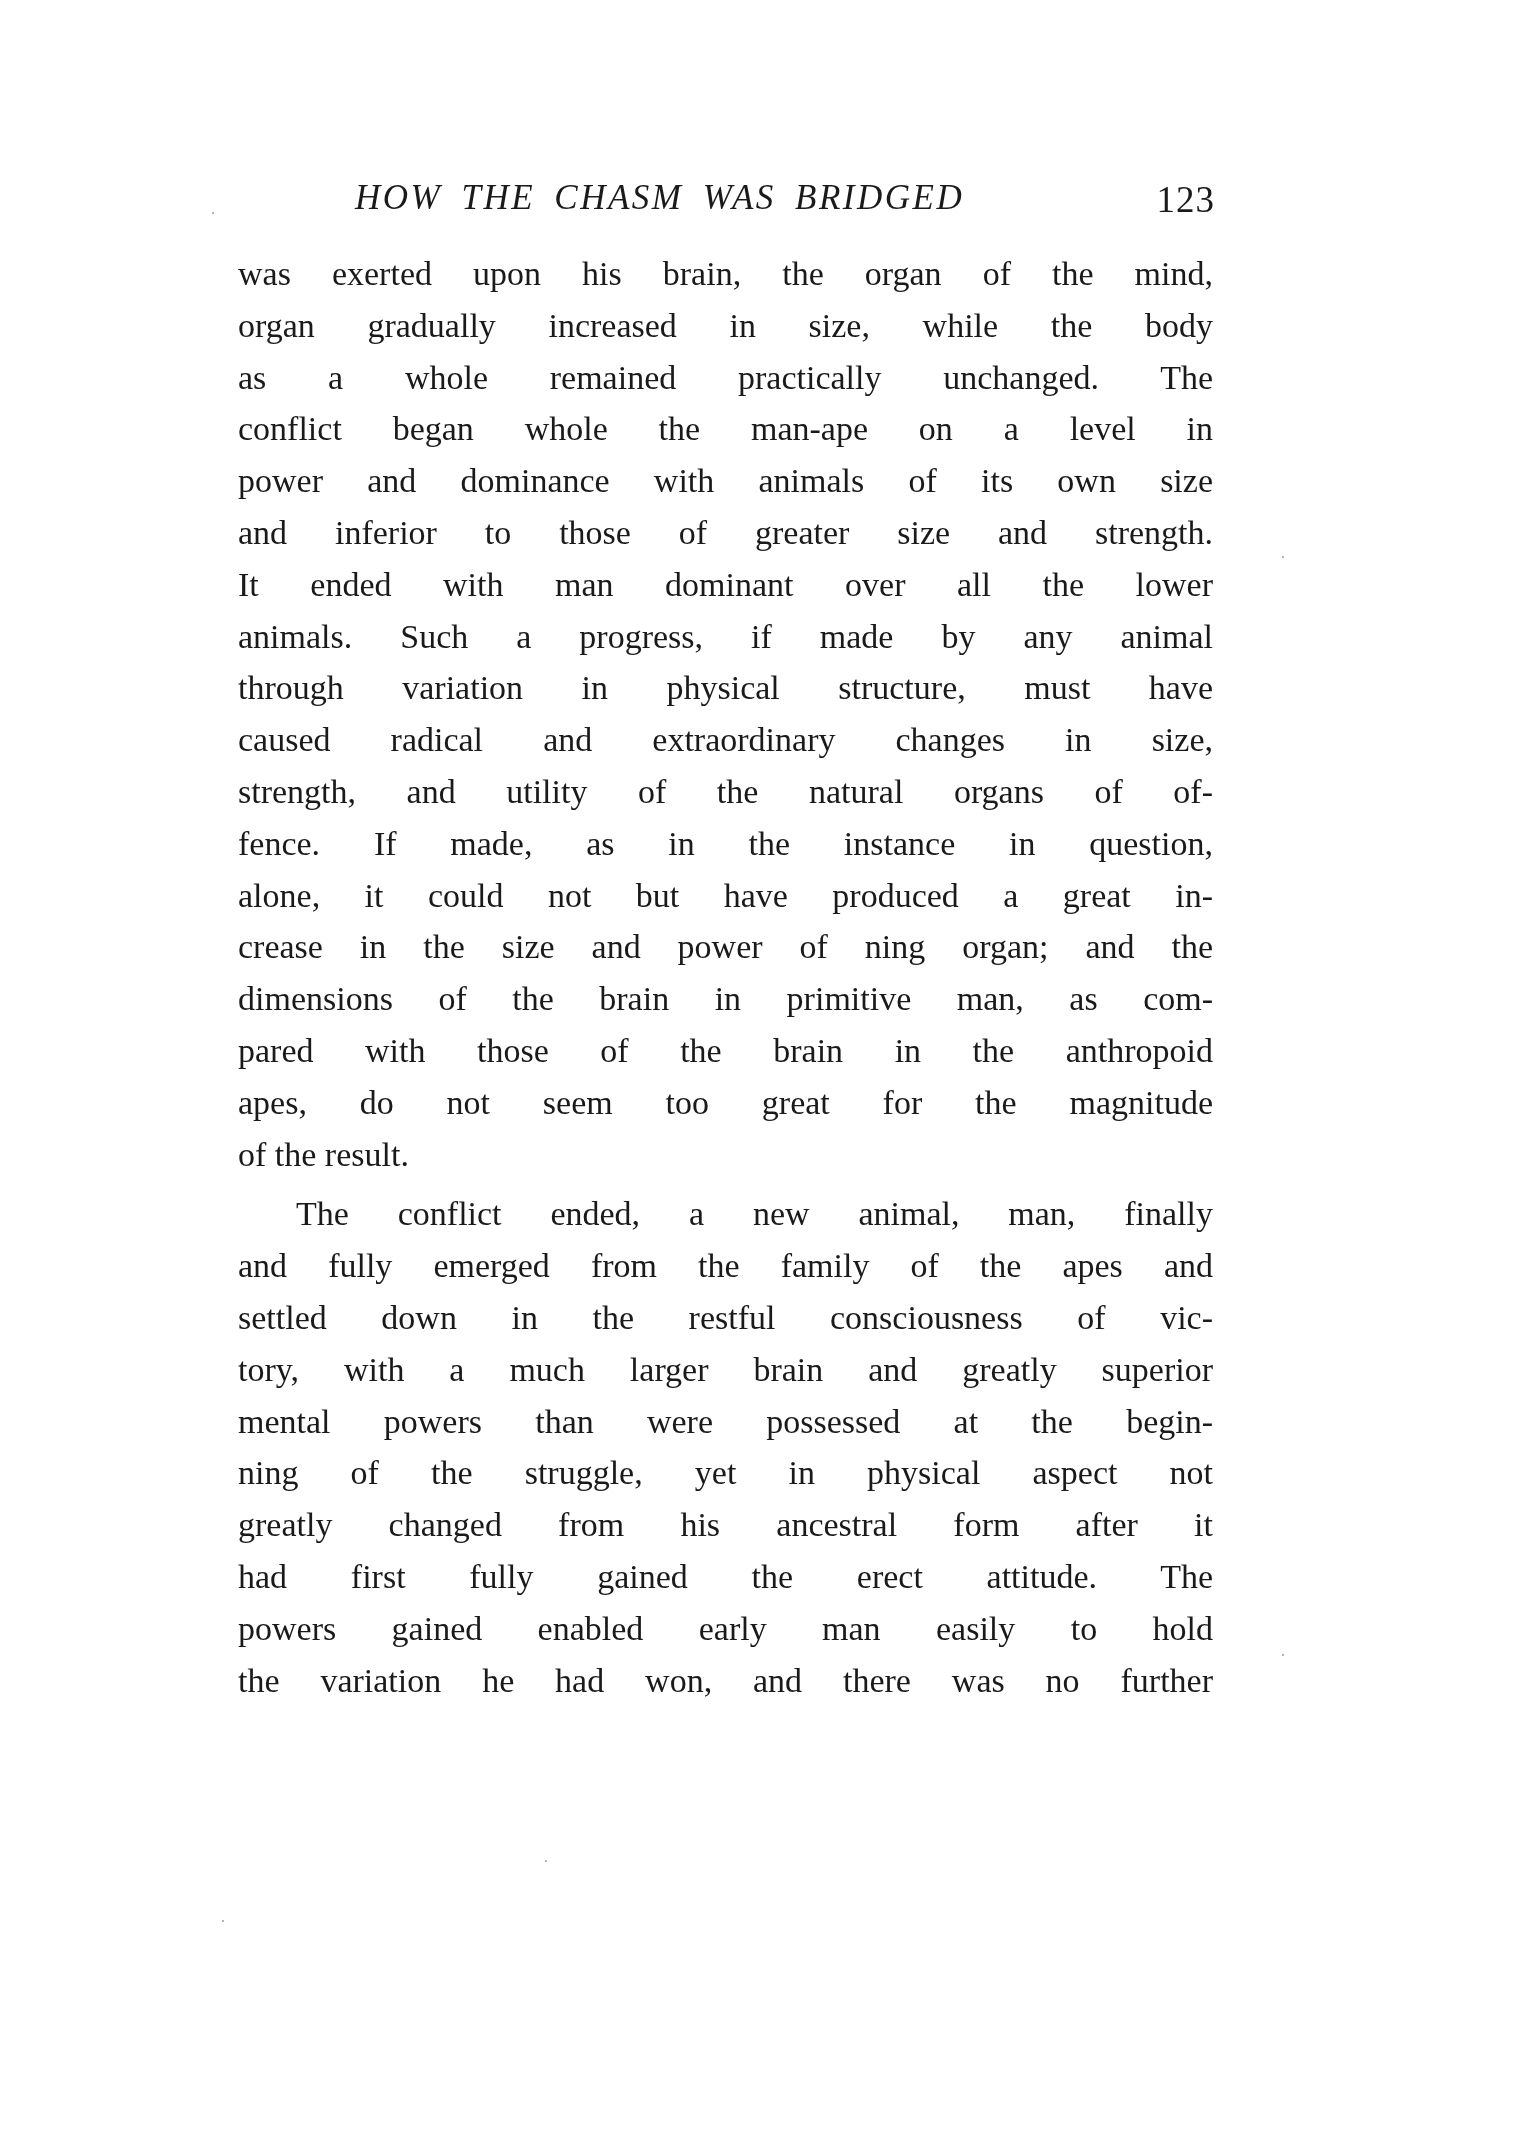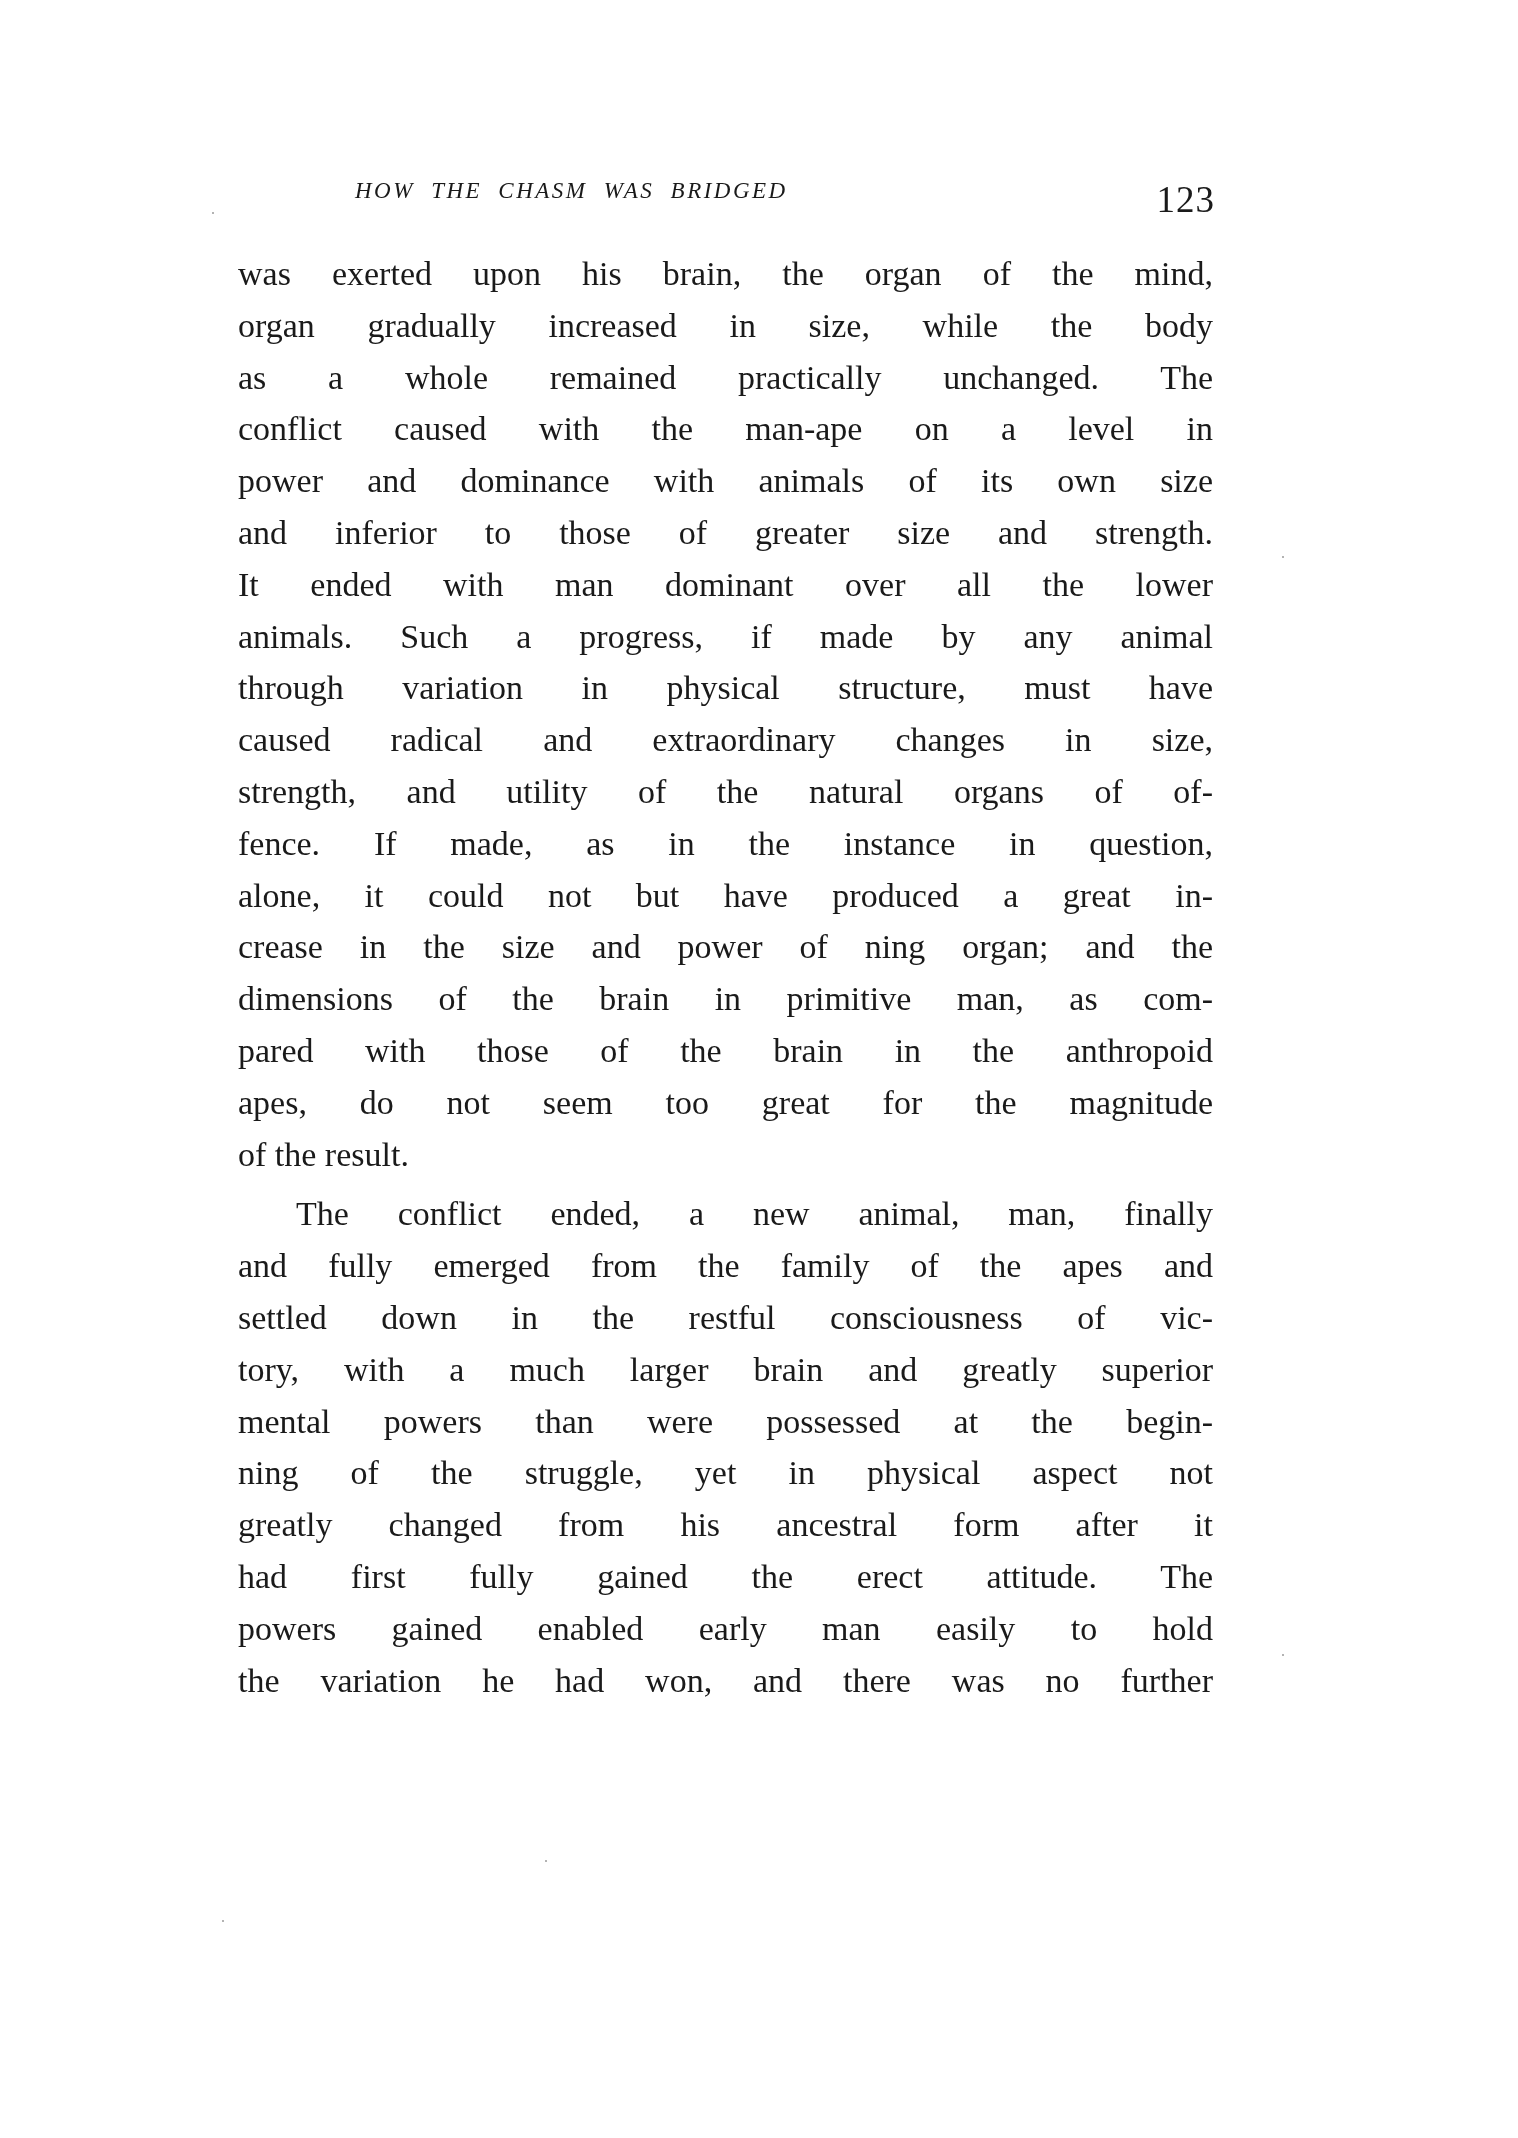--- a/index.html
+++ b/index.html
@@ -27,21 +27,21 @@
       top: 178px;
       left: 355px;
       width: 860px;
       height: 50px;
     }
     .running-title {
       position: absolute;
       left: 0;
       top: 0;
       font-style: italic;
-      font-size: 23px;
+      font-size: 35px;
       letter-spacing: 2.5px;
       word-spacing: 8px;
       white-space: nowrap;
     }
     .page-number {
       position: absolute;
       right: 0;
       top: 0;
       font-size: 37px;
       letter-spacing: 1px;
@@ -86,21 +86,21 @@
   <div class="running-head">
     <span class="running-title">HOW THE CHASM WAS BRIDGED</span>
     <span class="page-number">123</span>
   </div>
 
   <div class="body-text">
     <div class="paragraph">
       <span class="line">was exerted upon his brain, the organ of the mind,</span>
       <span class="line">organ gradually increased in size, while the body</span>
       <span class="line">as a whole remained practically unchanged.  The</span>
-      <span class="line">conflict caused with the man-ape on a level in</span>
+      <span class="line">conflict began whole the man-ape on a level in</span>
       <span class="line">power and dominance with animals of its own size</span>
       <span class="line">and inferior to those of greater size and strength.</span>
       <span class="line">It ended with man dominant over all the lower</span>
       <span class="line">animals.  Such a progress, if made by any animal</span>
       <span class="line">through variation in physical structure, must have</span>
       <span class="line">caused radical and extraordinary changes in size,</span>
       <span class="line">strength, and utility of the natural organs of of-</span>
       <span class="line">fence.  If made, as in the instance in question,</span>
       <span class="line">alone, it could not but have produced a great in-</span>
       <span class="line">crease in the size and power of ning organ; and the</span>

